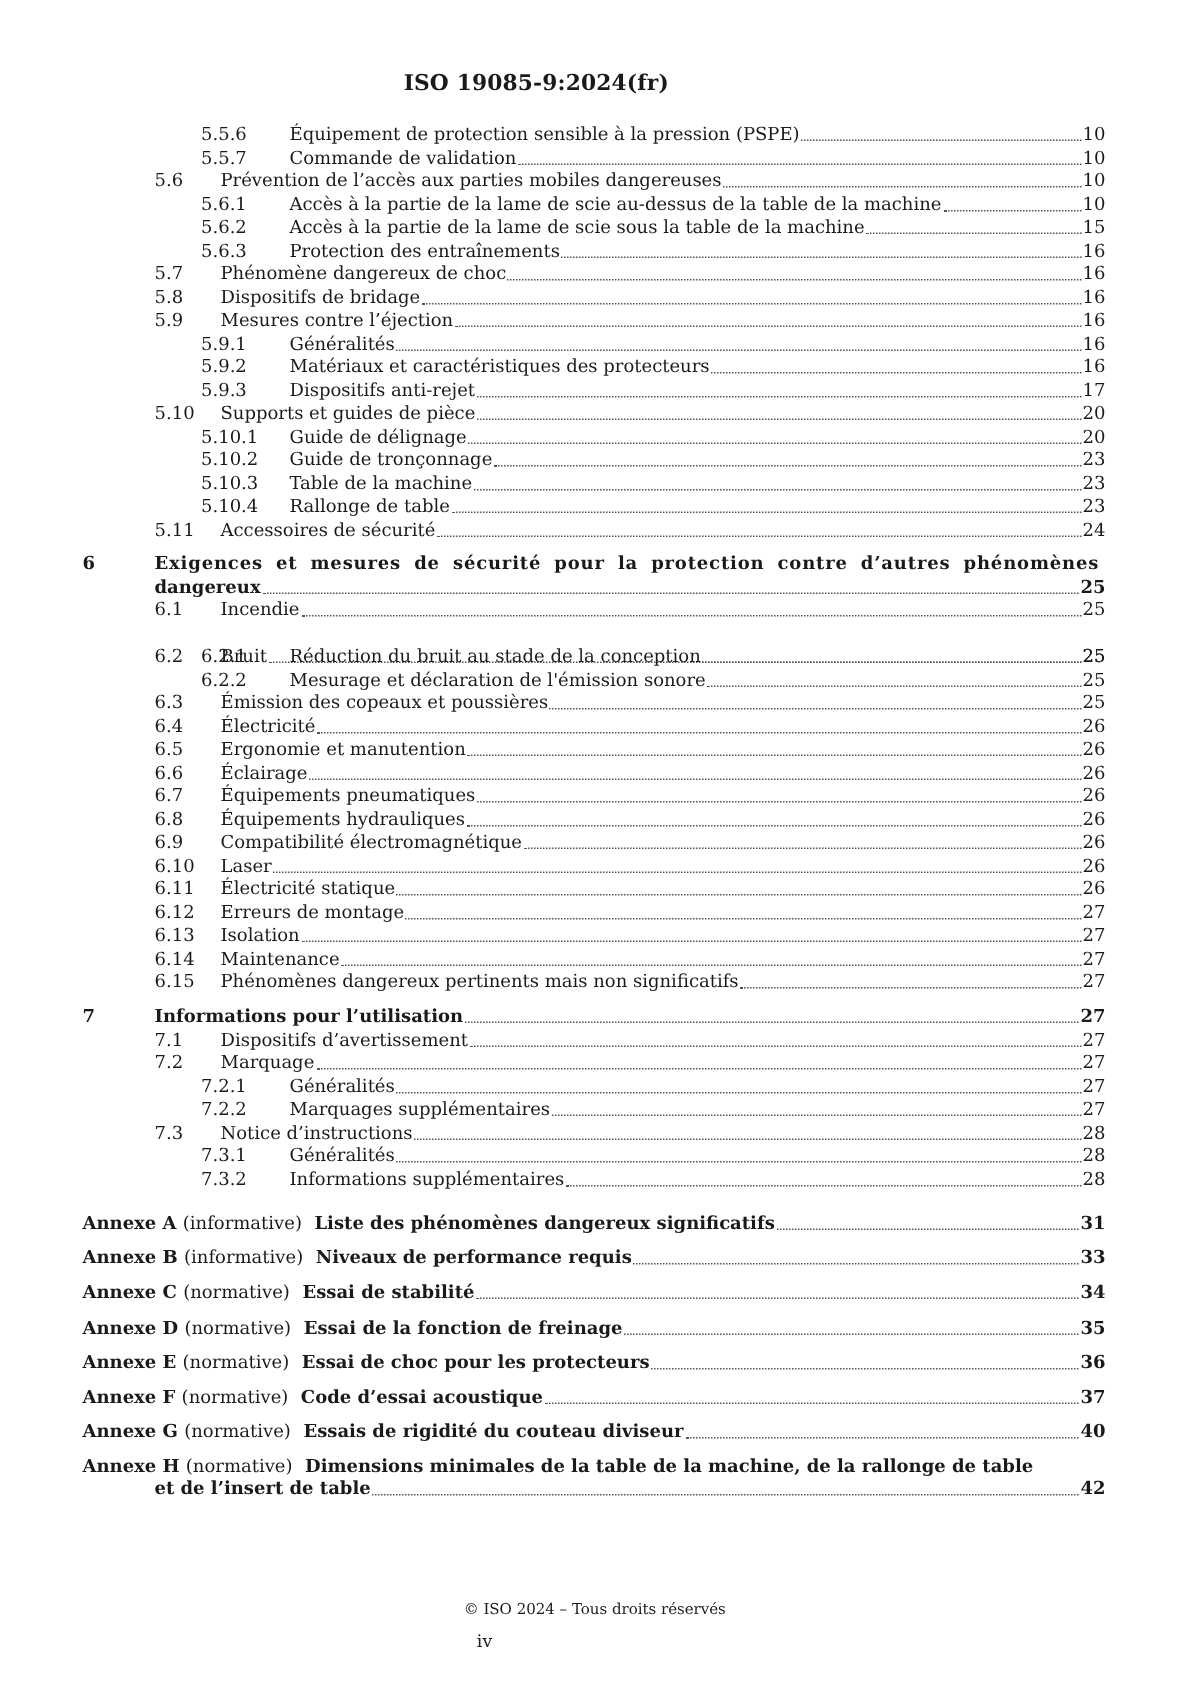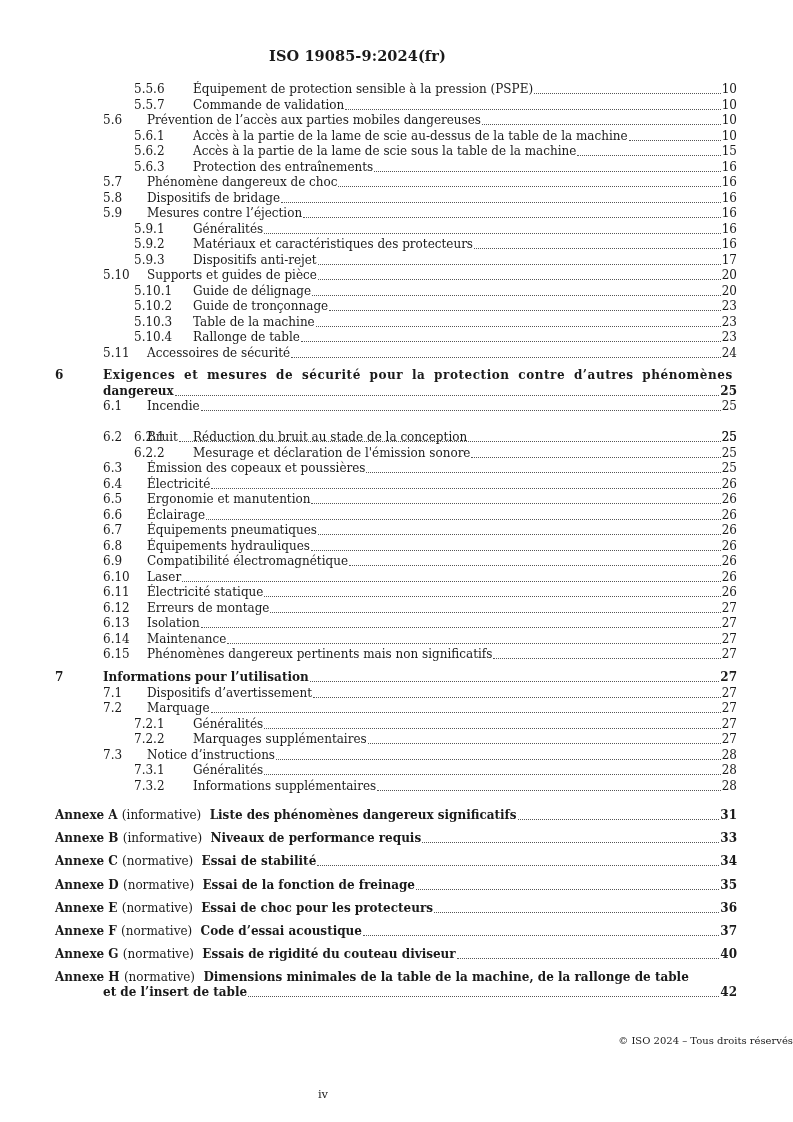--- a/index.html
+++ b/index.html
@@ -21,21 +21,21 @@
   .l2 .num { left: 103px; }
   .l2 .txtline { left: 147px; }
   .l3 .num { left: 134px; }
   .l3 .txtline { left: 193px; }
   .ann .txtline { left: 55px; }
   .ann .normal { font-weight: normal; }
   .cont .txtline { left: 103px; }
   .wrapline { position: absolute; left: 103px; top: 0; white-space: nowrap; font-weight: bold;
               letter-spacing: 0.55px; word-spacing: 4px; }
   .annwrap { position: absolute; left: 55px; top: 0; white-space: nowrap; font-weight: bold; }
-  .footer { position: absolute; top: 1035px; left: 0; width: 793px; text-align: right; font-size: 10px; }
+  .footer { position: absolute; top: 1068px; left: 0; width: 793px; text-align: center; font-size: 10px; }
   .pagenum { position: absolute; top: 1087px; left: 0; width: 646px; text-align: center; font-size: 11.5px; }
 </style>
 </head>
 <body>
 
 <div class="header">ISO 19085-9:2024(fr)</div>
 
 <div class="toc">
 
   <div class="row l3" style="top:0px">

